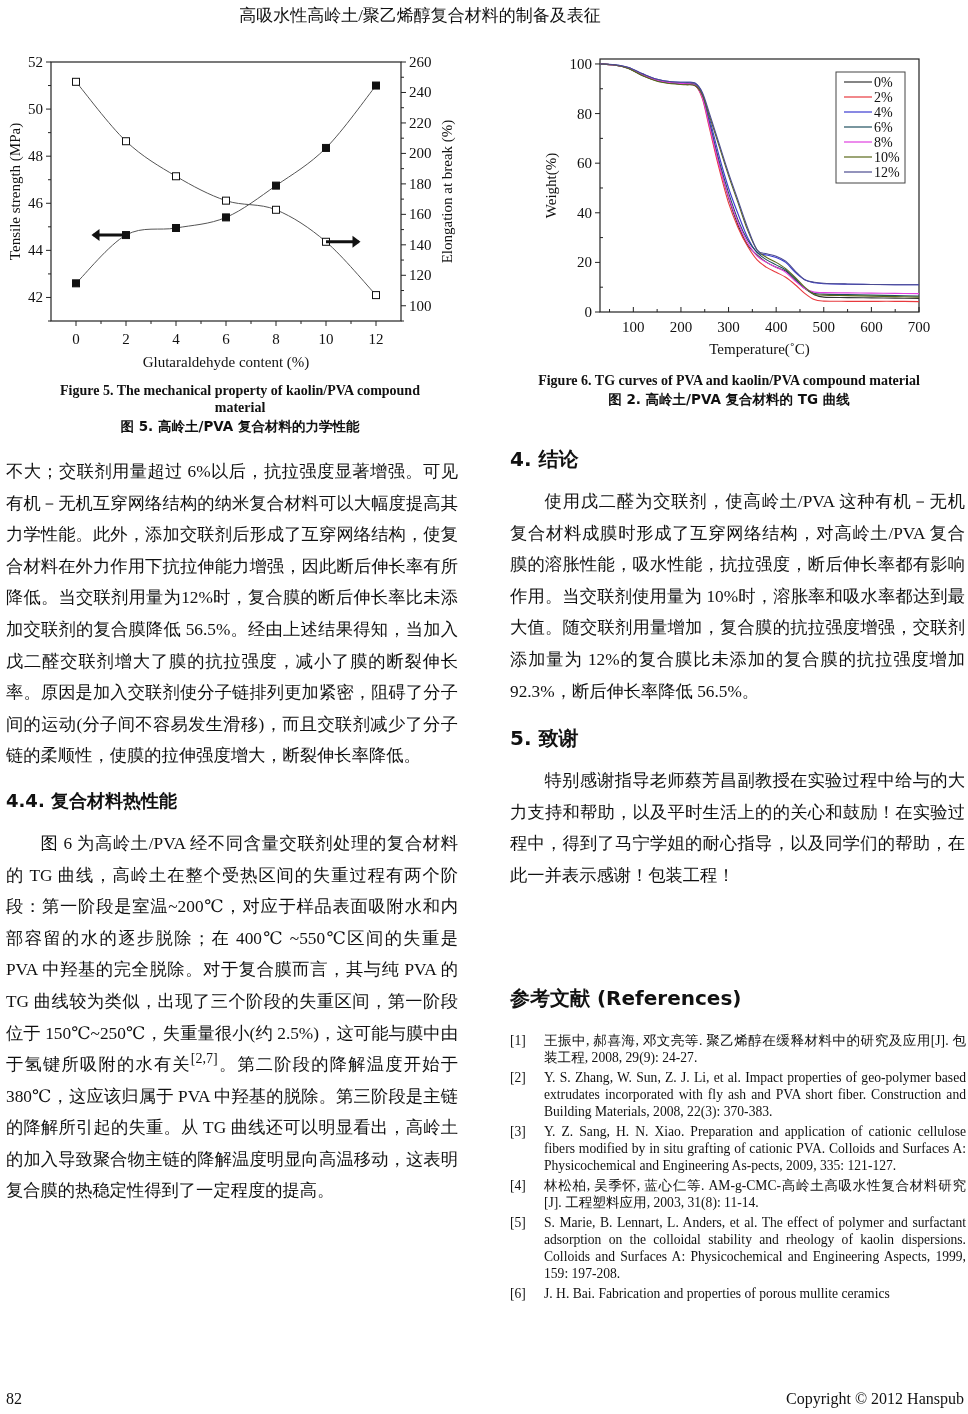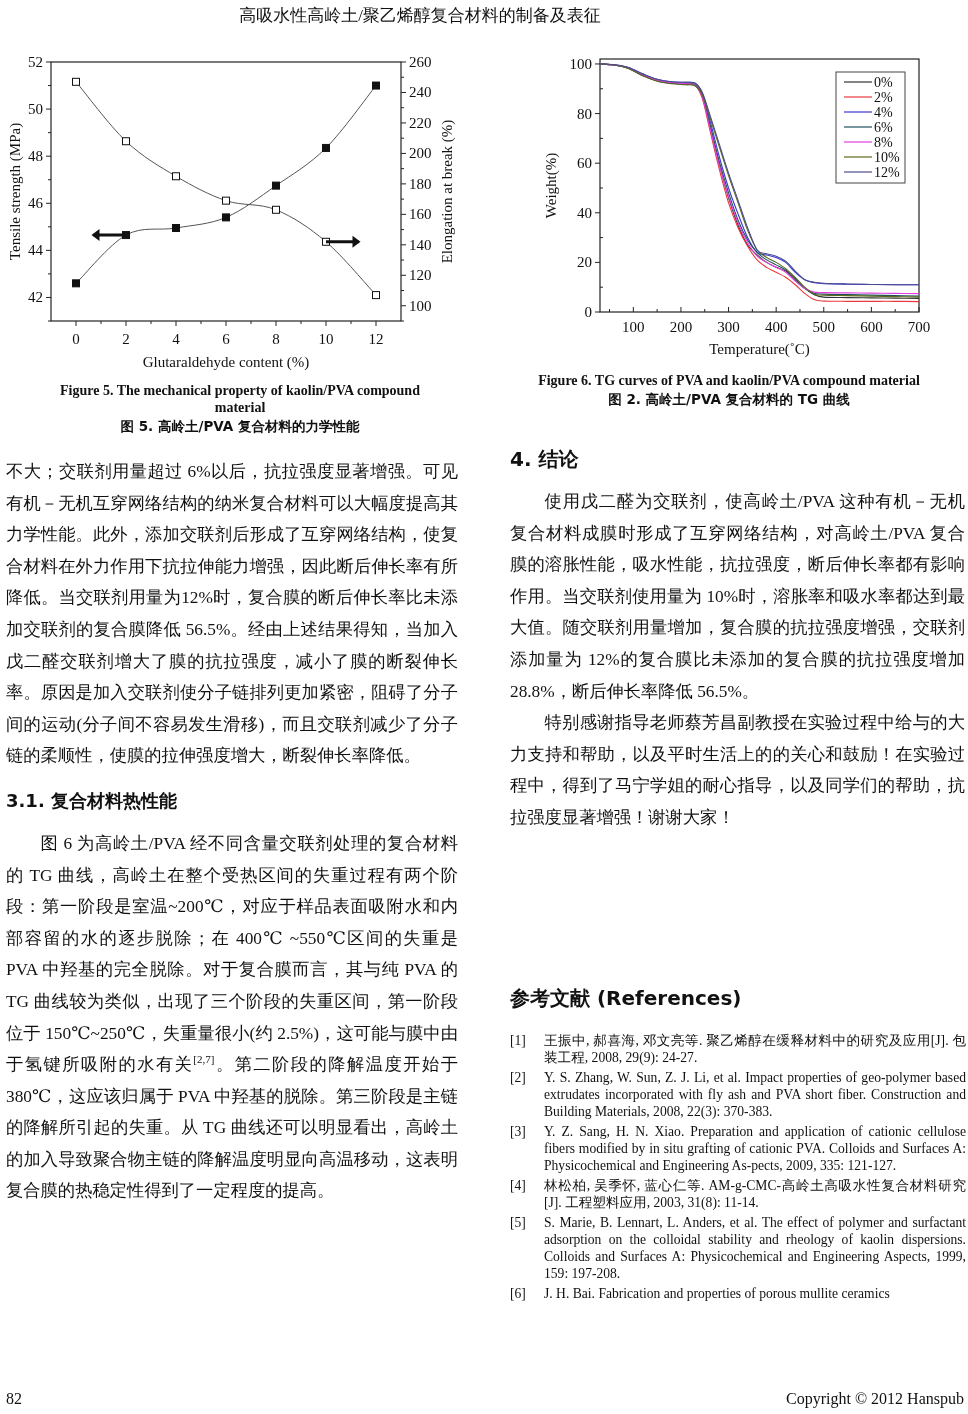--- a/index.html
+++ b/index.html
@@ -13,21 +13,21 @@
   .caption { font-family: "Liberation Serif", serif; font-weight: bold; font-size: 14px; line-height: 17px; text-align: center; }
   .caption-cn { font-family: "DejaVu Sans", sans-serif; font-weight: bold; font-size: 13.5px; }
   .sec-h { font-family: "DejaVu Sans", sans-serif; font-weight: bold; font-size: 20px; }
   .sub-h { font-family: "DejaVu Sans", sans-serif; font-weight: bold; font-size: 18px; }
   .refs { position: absolute; left: 510px; width: 456px; font-size: 13.6px; line-height: 17px; }
   .ref { display: flex; margin-bottom: 3px; }
   .ref-num { width: 34px; flex: none; }
   .ref-text { flex: 1; text-align: justify; }
   .footer { top: 1390px; font-size: 16px; }
   svg text { font-family: "Liberation Serif", serif; fill: #111; }
-  sup { font-size: 11px; line-height: 0; }
+  sup { font-size: 14px; line-height: 0; }
 </style>
 </head>
 <body>
 
 <div class="abs running-header">高吸水性高岭土/聚乙烯醇复合材料的制备及表征</div>
 
 <svg id="fig5" class="abs" style="left:0;top:50px" width="480" height="320">
     <rect x="51" y="12" width="350" height="259" fill="none" stroke="#222" stroke-width="1.2"></rect>
     <line x1="76" y1="271" x2="76" y2="276" stroke="#222"></line>
     <text x="76" y="294" text-anchor="middle" font-size="15">0</text>
@@ -189,28 +189,29 @@
     <line x1="344" y1="122" x2="372" y2="122" stroke="#4b4b8f" stroke-width="1.2"></line>
     <text x="374" y="127" font-size="14">12%</text>
   </svg>
 <div class="abs caption" style="left:490px;top:372px;width:478px;">
   <div>Figure 6. TG curves of PVA and kaolin/PVA compound material</div>
   <div class="caption-cn" style="margin-top:2px">图 2.  高岭土/PVA 复合材料的 TG 曲线</div>
 </div>
 
 <div class="col" style="left:6px;top:456px;">
   <p>不大；交联剂用量超过 6%以后，抗拉强度显著增强。可见有机－无机互穿网络结构的纳米复合材料可以大幅度提高其力学性能。此外，添加交联剂后形成了互穿网络结构，使复合材料在外力作用下抗拉伸能力增强，因此断后伸长率有所降低。当交联剂用量为12%时，复合膜的断后伸长率比未添加交联剂的复合膜降低 56.5%。经由上述结果得知，当加入戊二醛交联剂增大了膜的抗拉强度，减小了膜的断裂伸长率。原因是加入交联剂使分子链排列更加紧密，阻碍了分子间的运动(分子间不容易发生滑移)，而且交联剂减少了分子链的柔顺性，使膜的拉伸强度增大，断裂伸长率降低。</p>
-  <div class="sub-h" style="margin:14px 0 12px 0;line-height:30px;">3.1.  复合材料热性能</div>
+  <div class="sub-h" style="margin:14px 0 12px 0;line-height:30px;">4.4.  复合材料热性能</div>
   <p class="indent"><span>图 6 为高岭土/PVA 经不同含量交联剂处理的复合材料的 TG 曲线，高岭土在整个受热区间的失重过程有两个阶段：第一阶段是室温~200℃，对应于样品表面吸附水和内部容留的水的逐步脱除；在 400℃ ~550℃区间的失重是 PVA 中羟基的完全脱除。对于复合膜而言，其与纯 PVA 的 TG 曲线较为类似，出现了三个阶段的失重区间，第一阶段位于 150℃~250℃，失重量很小(约 2.5%)，这可能与膜中由于氢键所吸附的水有关</span><sup>[2,7]</sup><span>。第二阶段的降解温度开始于 380℃，这应该归属于 PVA 中羟基的脱除。第三阶段是主链的降解所引起的失重。从 TG 曲线还可以明显看出，高岭土的加入导致聚合物主链的降解温度明显向高温移动，这表明复合膜的热稳定性得到了一定程度的提高。</span></p>
 </div>
 
 <div class="col" style="left:510px;top:442px;width:455px;">
   <div class="sec-h" style="line-height:34px;margin-bottom:10px;">4.  结论</div>
-  <p class="indent">使用戊二醛为交联剂，使高岭土/PVA 这种有机－无机复合材料成膜时形成了互穿网络结构，对高岭土/PVA 复合膜的溶胀性能，吸水性能，抗拉强度，断后伸长率都有影响作用。当交联剂使用量为 10%时，溶胀率和吸水率都达到最大值。随交联剂用量增加，复合膜的抗拉强度增强，交联剂添加量为 12%的复合膜比未添加的复合膜的抗拉强度增加 28.8%，断后伸长率降低 56.5%。</p>
-  <p class="indent">特别感谢指导老师蔡芳昌副教授在实验过程中给与的大力支持和帮助，以及平时生活上的的关心和鼓励！在实验过程中，得到了马宁学姐的耐心指导，以及同学们的帮助，抗拉强度显著增强！谢谢大家！</p>
+  <p class="indent">使用戊二醛为交联剂，使高岭土/PVA 这种有机－无机复合材料成膜时形成了互穿网络结构，对高岭土/PVA 复合膜的溶胀性能，吸水性能，抗拉强度，断后伸长率都有影响作用。当交联剂使用量为 10%时，溶胀率和吸水率都达到最大值。随交联剂用量增加，复合膜的抗拉强度增强，交联剂添加量为 12%的复合膜比未添加的复合膜的抗拉强度增加 92.3%，断后伸长率降低 56.5%。</p>
+  <div class="sec-h" style="line-height:34px;margin:14px 0 10px 0;">5.  致谢</div>
+  <p class="indent">特别感谢指导老师蔡芳昌副教授在实验过程中给与的大力支持和帮助，以及平时生活上的的关心和鼓励！在实验过程中，得到了马宁学姐的耐心指导，以及同学们的帮助，在此一并表示感谢！包装工程！</p>
 </div>
 
 <div class="abs sec-h" style="left:510px;top:985px;">参考文献  (References)</div>
 <div class="refs" id="refs" style="top:1032px;">
     <div class="ref">
       <span class="ref-num">[1]</span>
       <span class="ref-text">王振中, 郝喜海, 邓文亮等. 聚乙烯醇在缓释材料中的研究及应用[J]. 包装工程, 2008, 29(9): 24-27.</span>
     </div>
     <div class="ref">
       <span class="ref-num">[2]</span>

